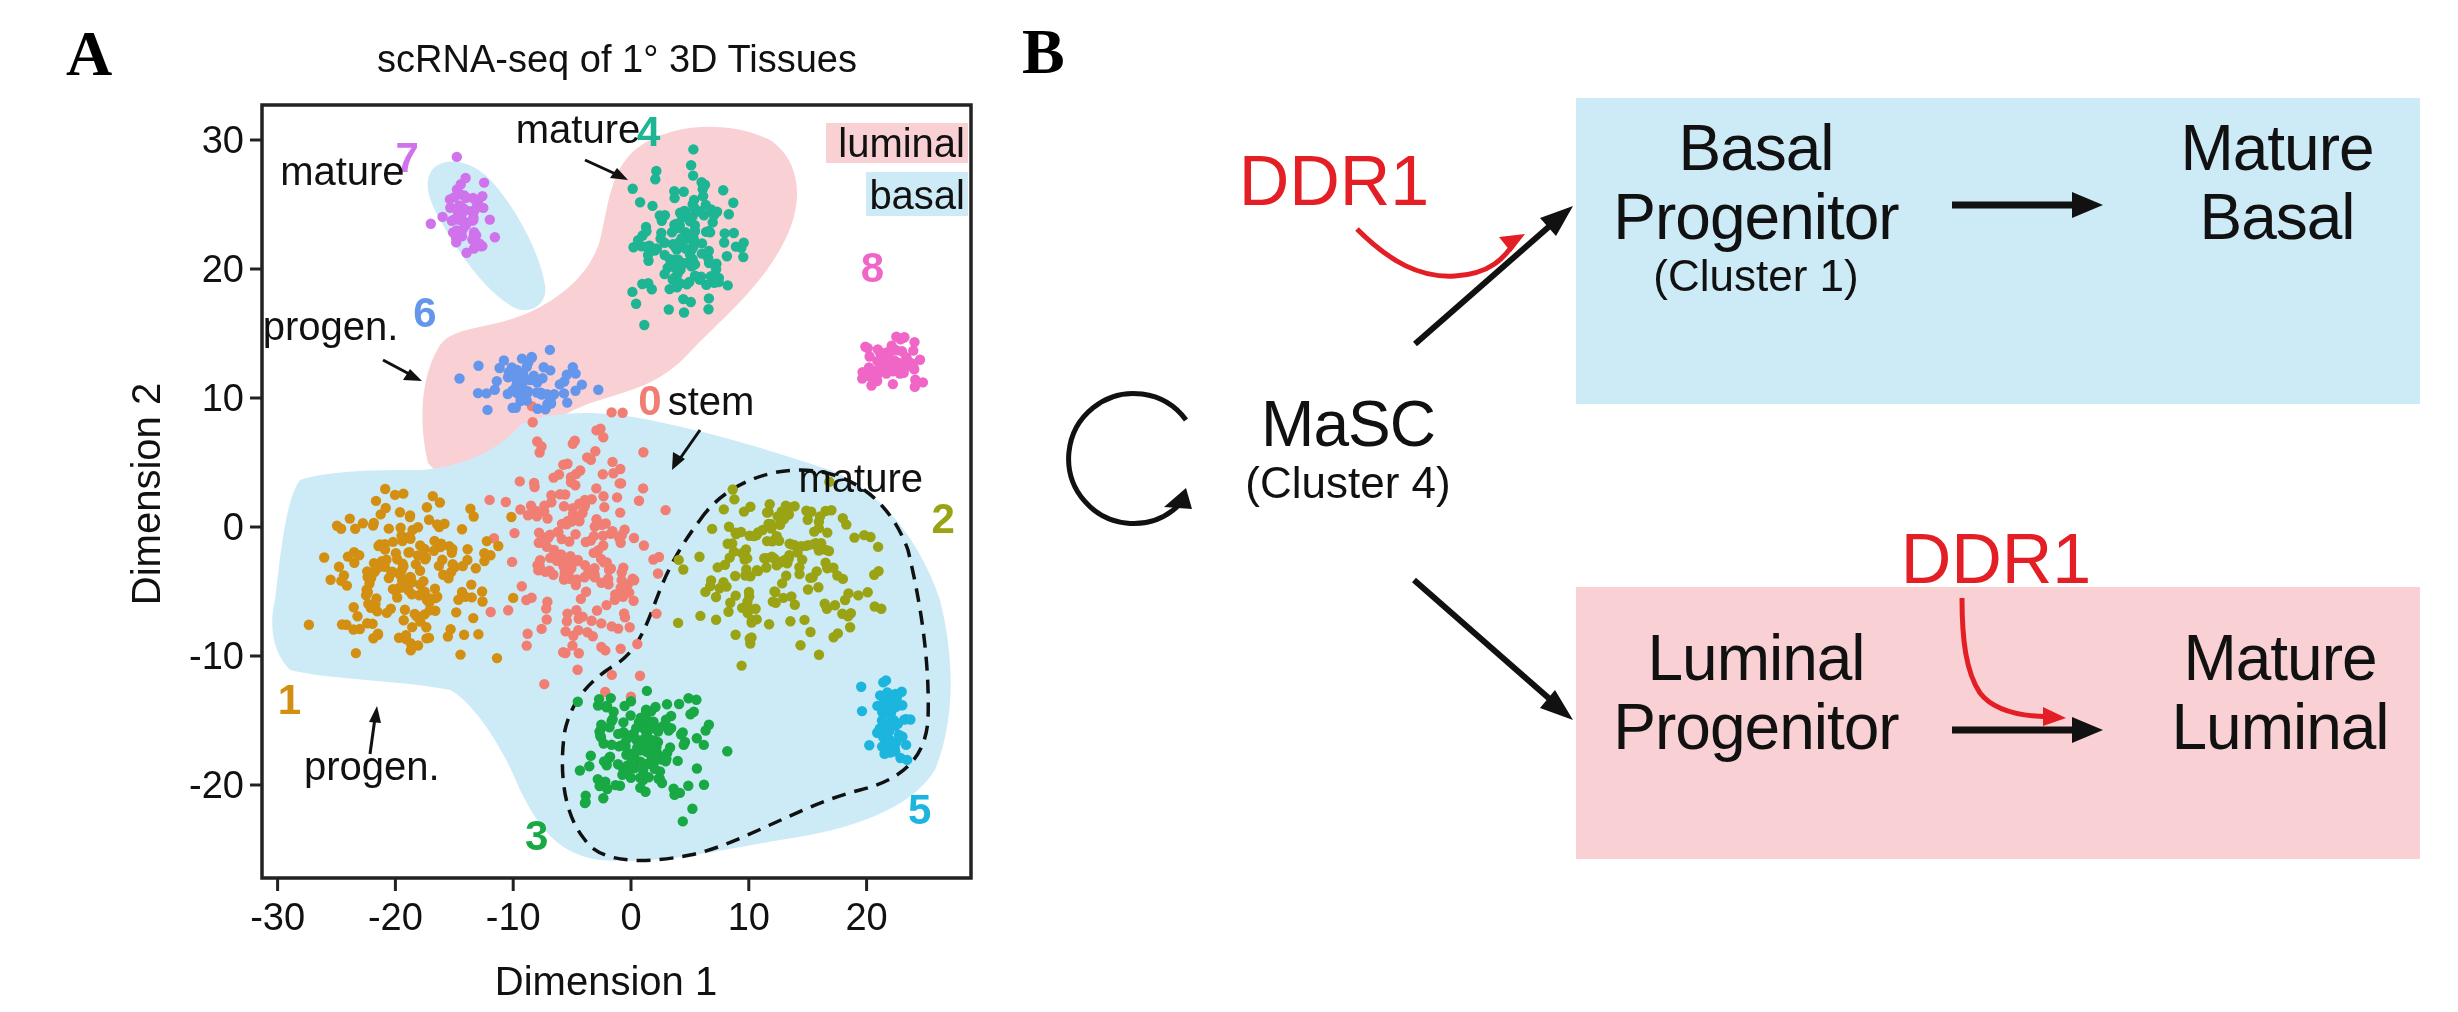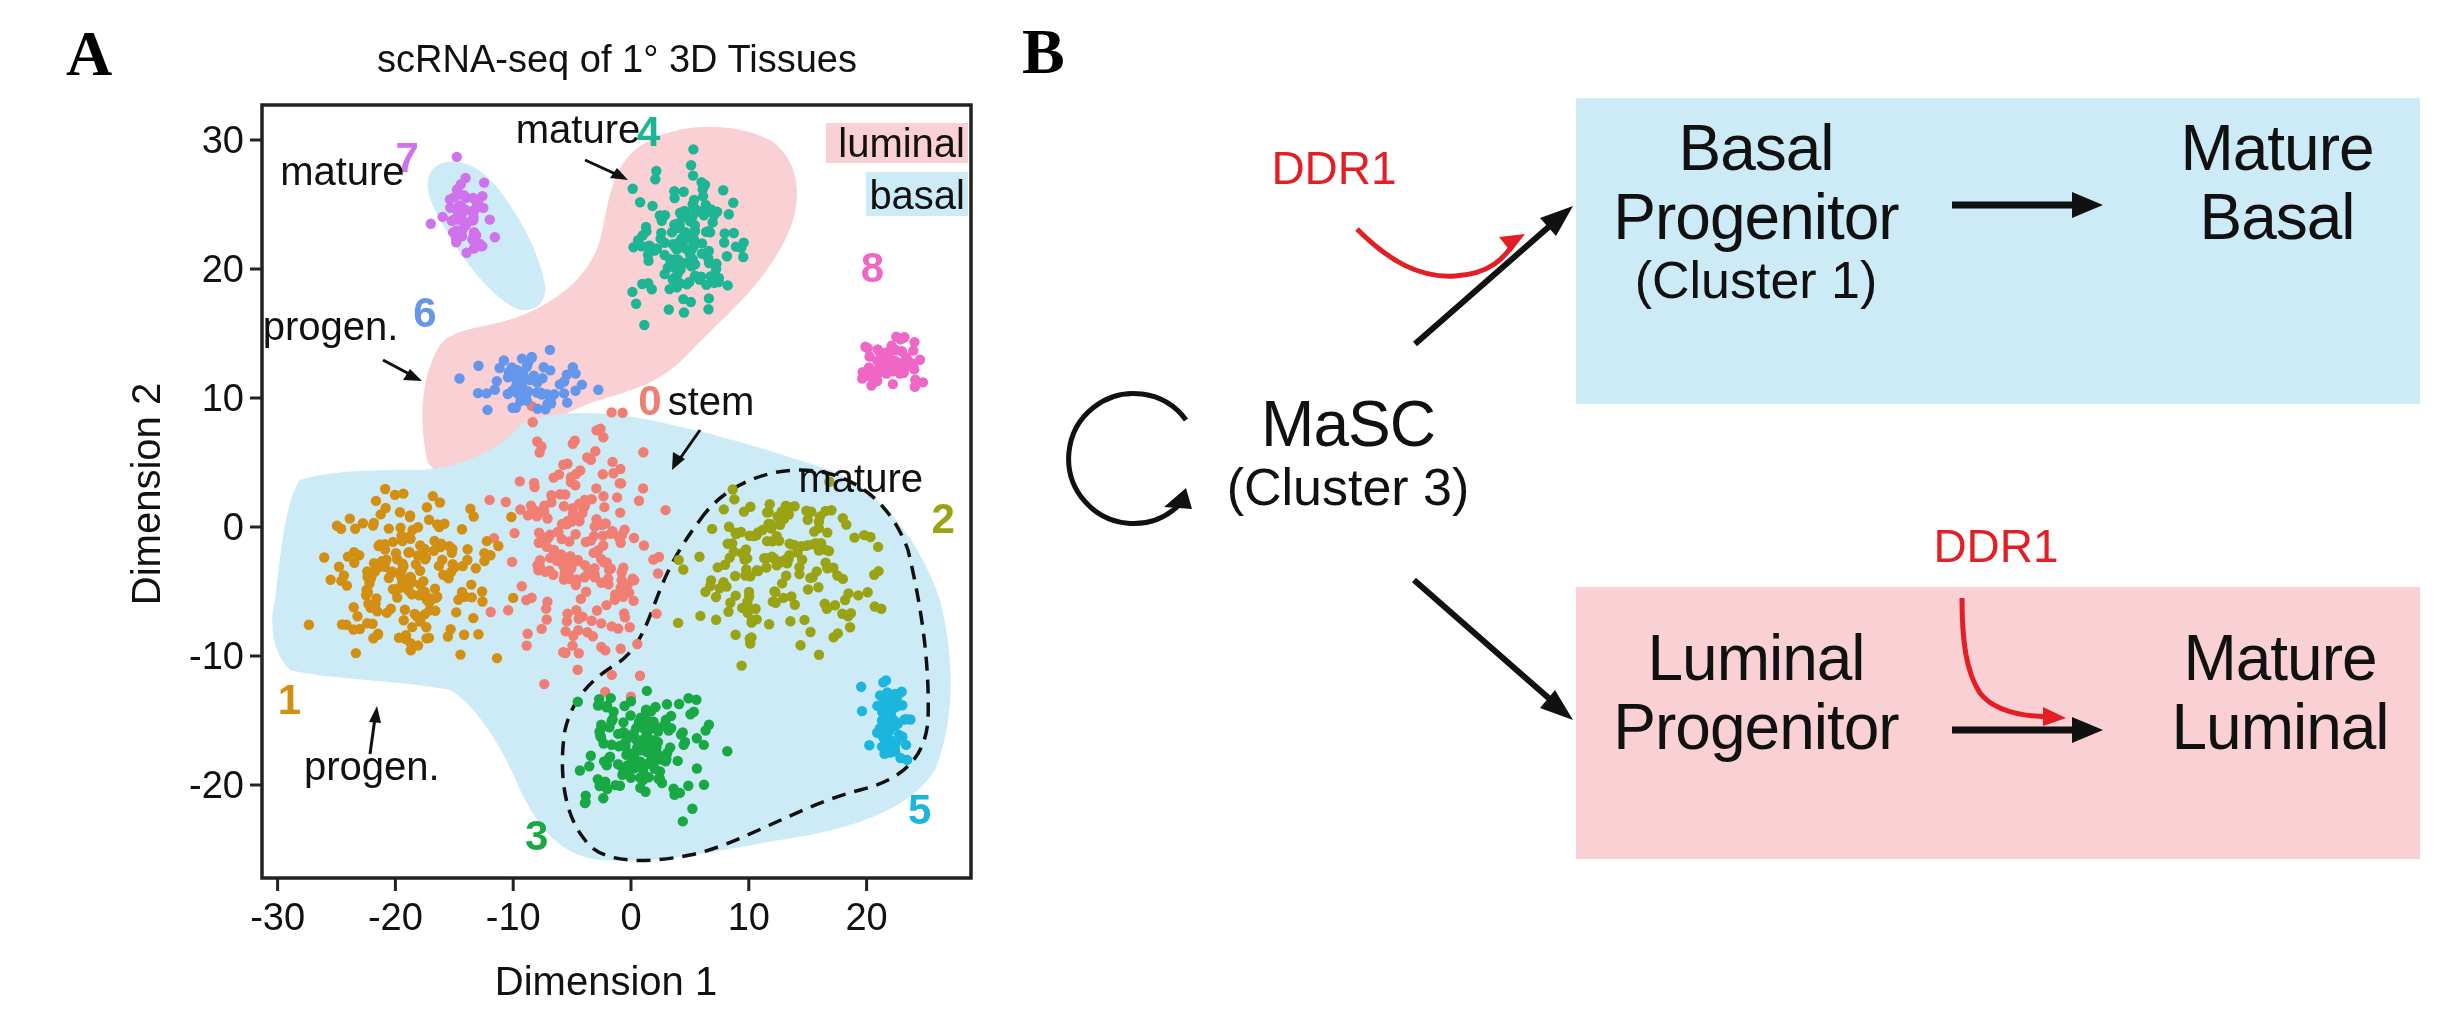--- a/index.html
+++ b/index.html
@@ -1,22 +1,22 @@
 <!DOCTYPE html>
 <html><head>
 <meta charset="utf-8">
 <style>
   html, body { margin:0; padding:0; background:#ffffff; }
   body { width:2458px; height:1012px; position:relative; overflow:hidden; font-family:"Liberation Sans", sans-serif; }
   .panel-letter { position:absolute; font-family:"Liberation Serif", serif; font-weight:bold; font-size:64px; color:#000; line-height:1; }
   #fig { position:absolute; left:0; top:0; }
   .diag-text { position:absolute; text-align:center; color:#111; font-family:"Liberation Sans", sans-serif; line-height:1.08; transform:translateX(-50%); white-space:nowrap; }
   .big { font-size:64px; letter-spacing:-1px; }
-  .med { font-size:52px; }
-  .red { color:#e31e24; font-size:46px; }
+  .med { font-size:44px; }
+  .red { color:#e31e24; font-size:70px; }
 </style>
 </head>
 <body>
 
 <div class="panel-letter" style="left:66px; top:22px;">A</div>
 <div class="panel-letter" style="left:1022px; top:20px;">B</div>
 
 <svg id="fig" width="2458" height="1012" viewBox="0 0 2458 1012">
   <defs>
     <marker id="ah-black" markerWidth="10" markerHeight="10" refX="7" refY="5" orient="auto" markerUnits="userSpaceOnUse" viewBox="0 0 10 10">
@@ -1262,21 +1262,21 @@
       <polygon id="ddr1-head-bot" points="2066,718 2043,707 2043,726" fill="#e31e24"></polygon>
     </g>
   </g>
 </svg>
 
 <div class="diag-text red" style="left:1334px; top:144px;">DDR1</div>
 <div class="diag-text red" style="left:1996px; top:522px;">DDR1</div>
 
 <div class="diag-text" style="left:1348px; top:390px;">
   <div class="big">MaSC</div>
-  <div class="med">(Cluster 3)</div>
+  <div class="med">(Cluster 4)</div>
 </div>
 
 <div class="diag-text" style="left:1756px; top:114px;">
   <div class="big">Basal</div>
   <div class="big">Progenitor</div>
   <div class="med">(Cluster 1)</div>
 </div>
 
 <div class="diag-text" style="left:2277px; top:114px;">
   <div class="big">Mature</div>

